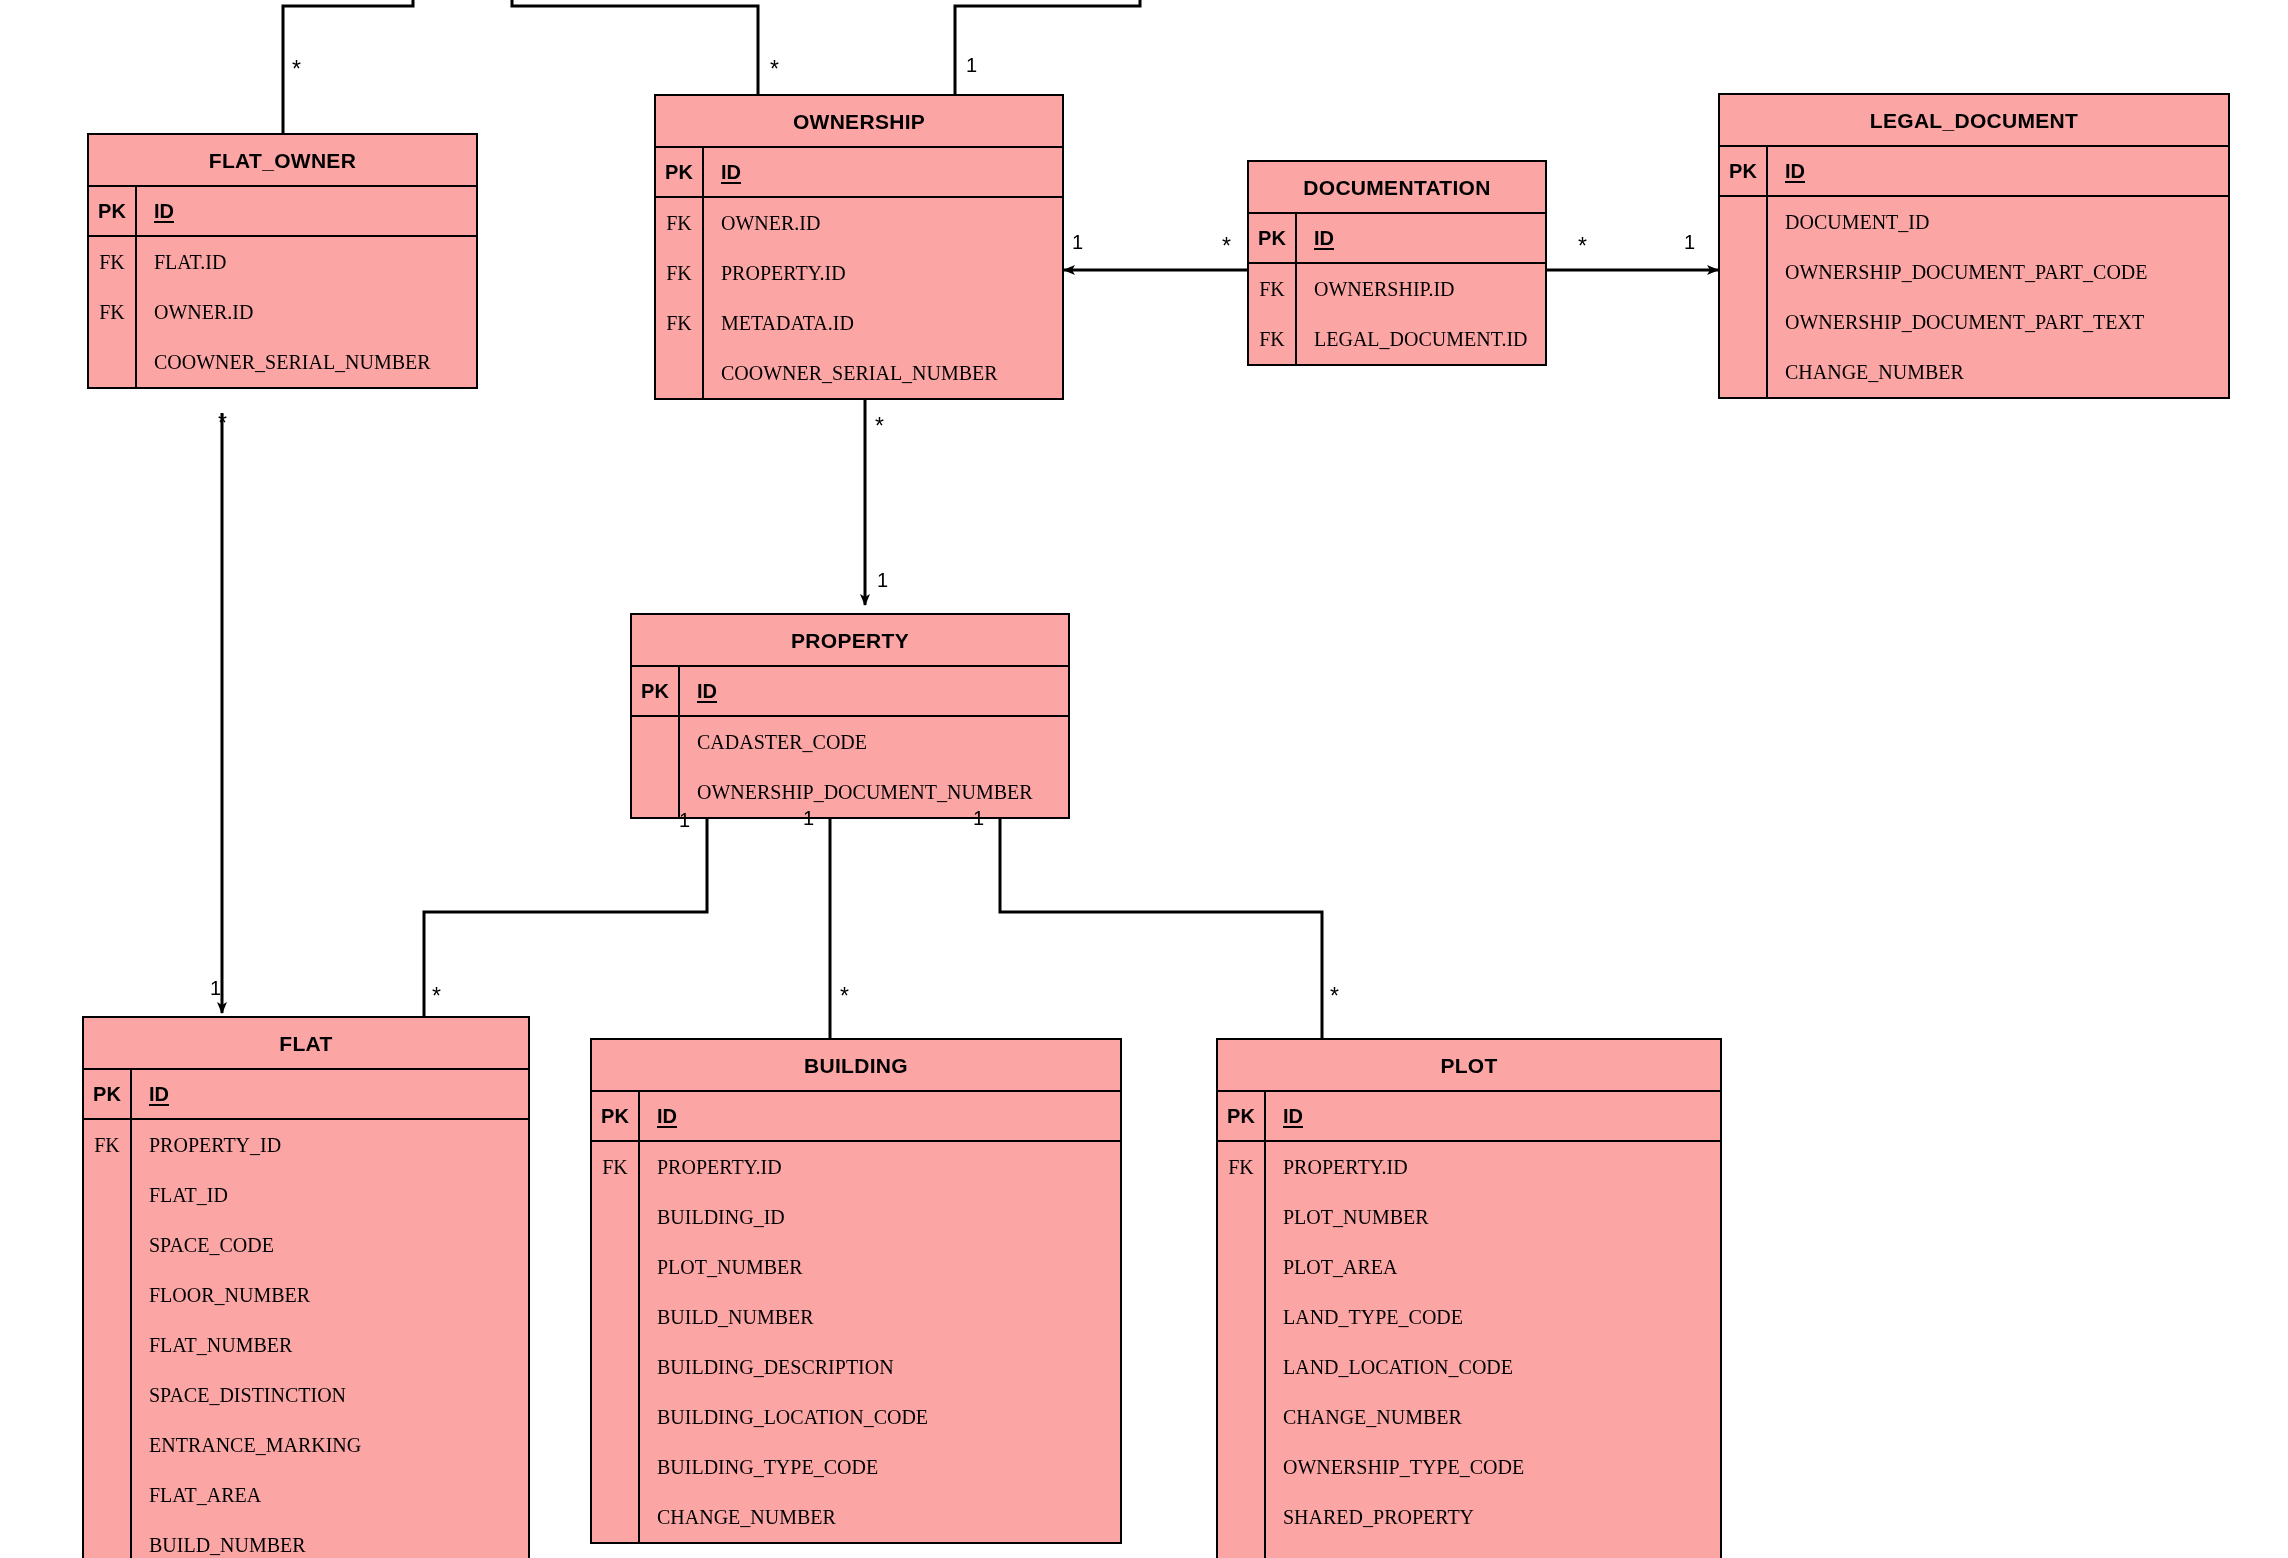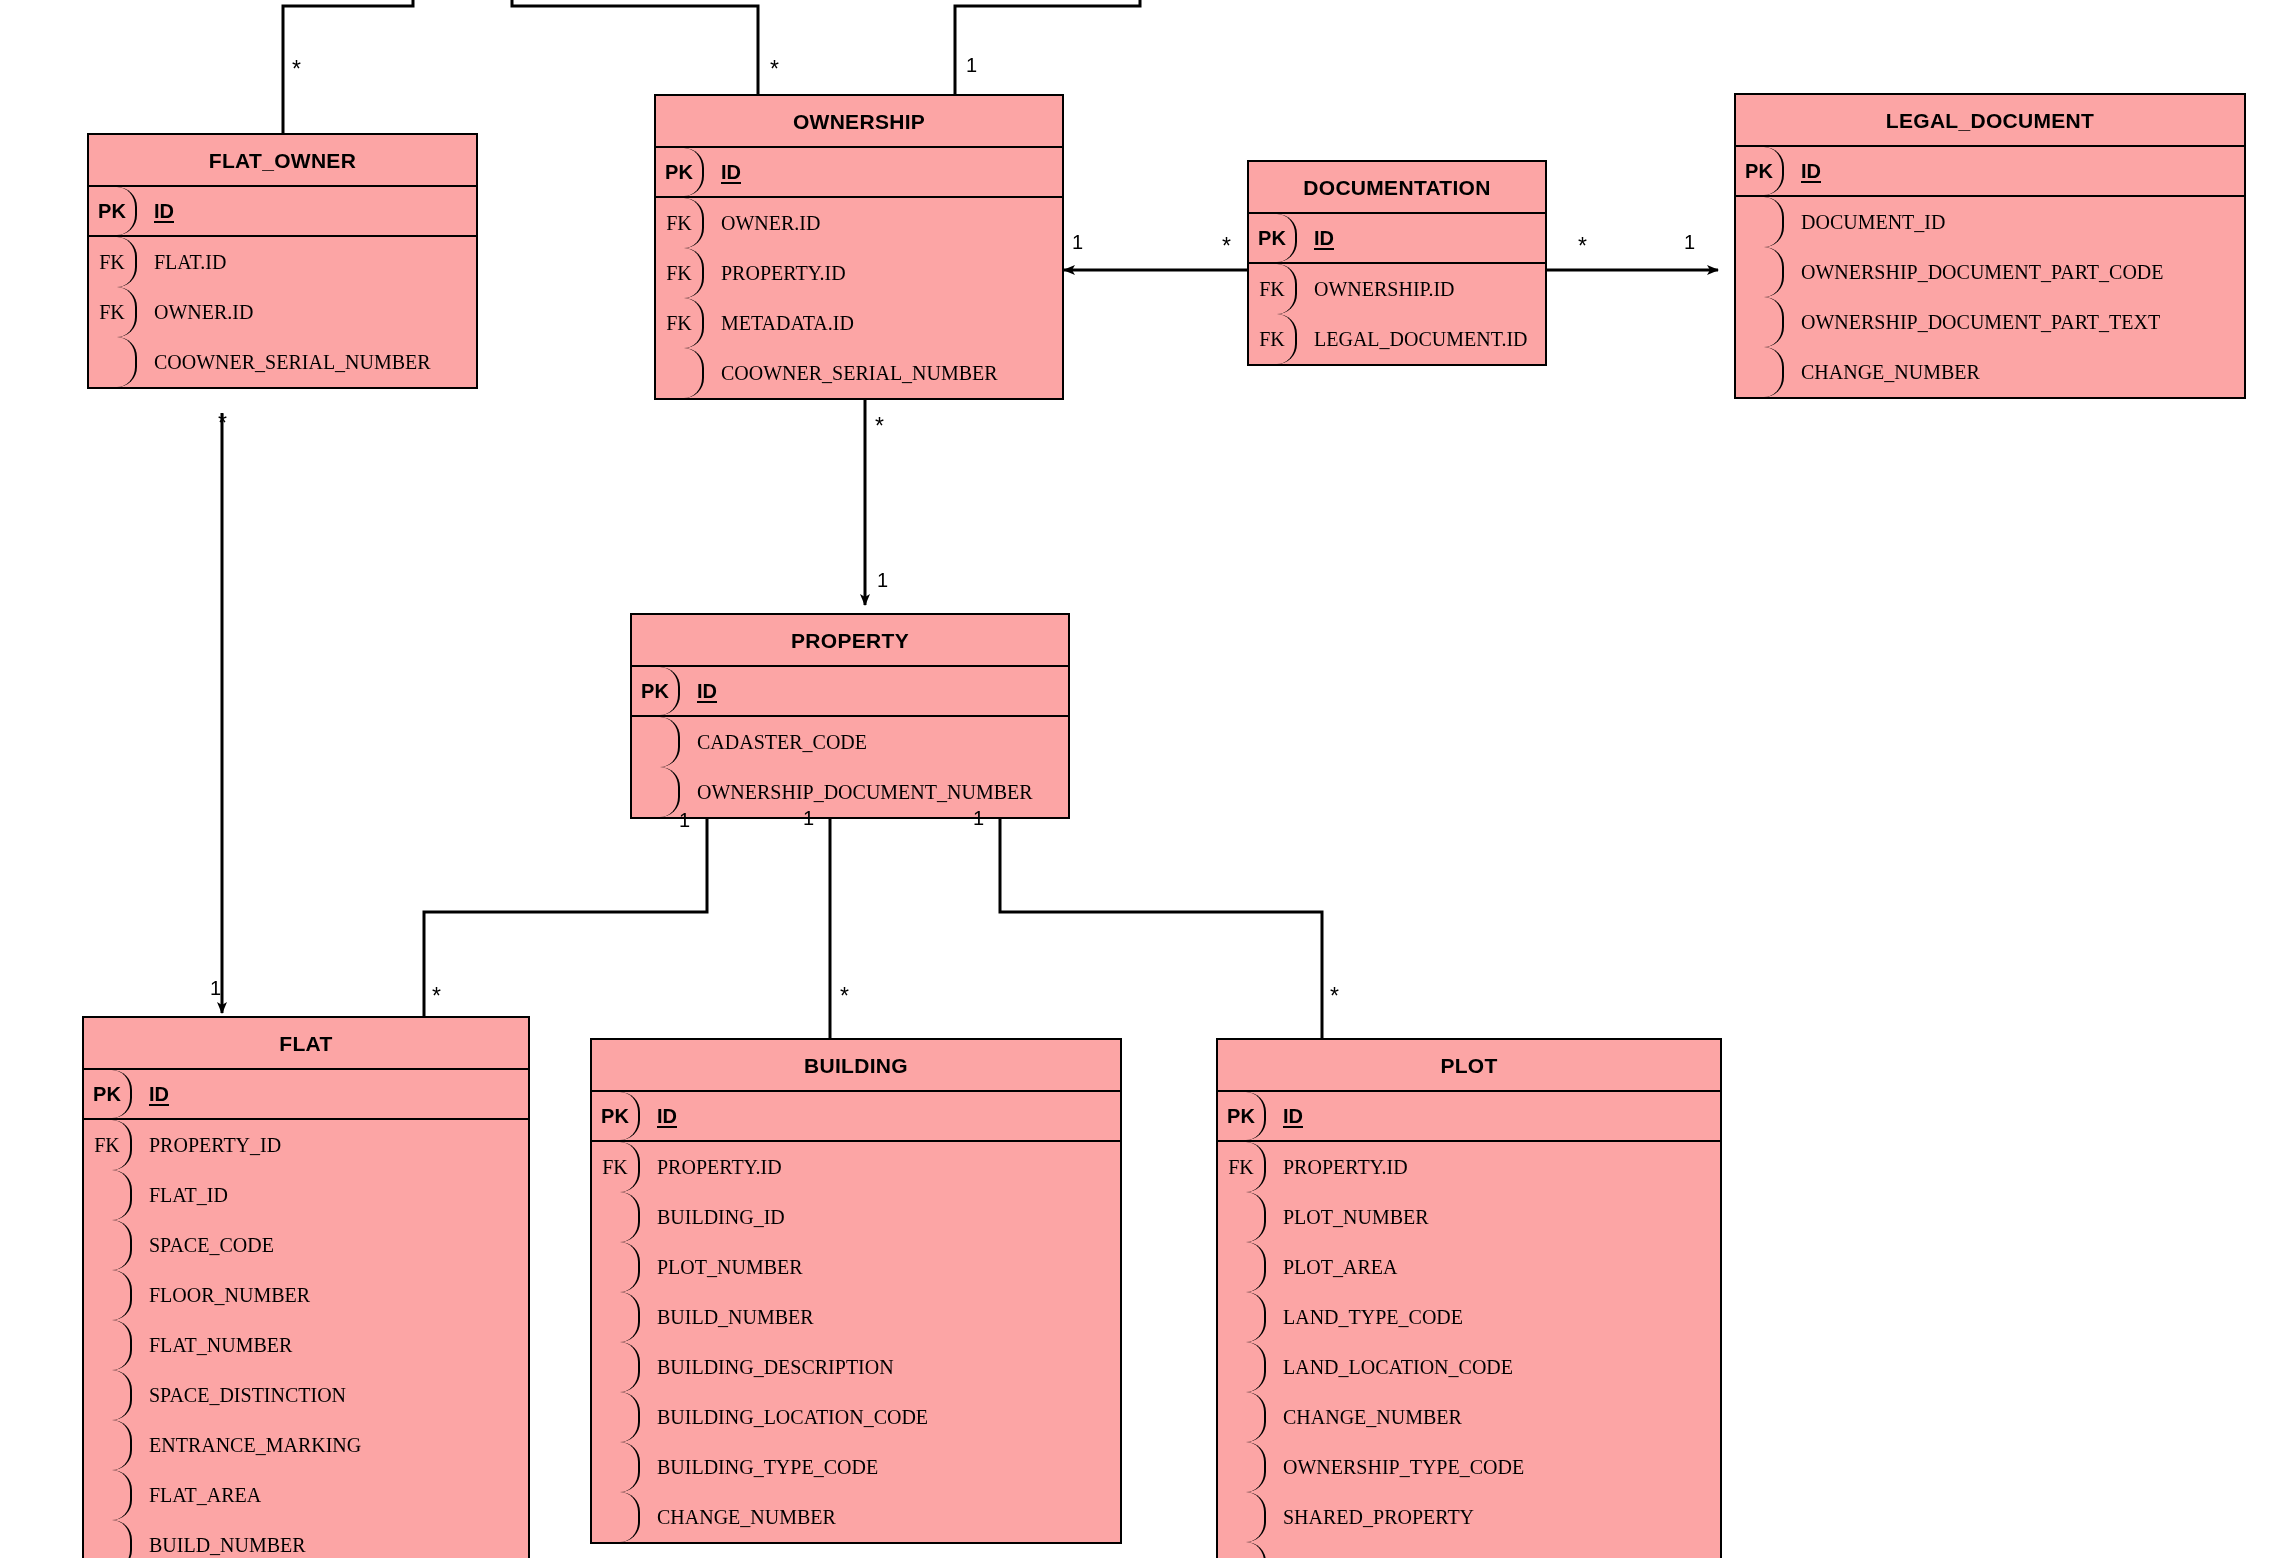--- a/index.html
+++ b/index.html
@@ -62,21 +62,20 @@
     box-sizing: border-box;
     width: 48px;
     flex: 0 0 48px;
     display: flex;
     align-items: center;
     justify-content: center;
     font-size: 20px;
     color: #000000;
     border-right: 2px solid #000000;
     height: 100%;
-    border-radius: 20px;
   }
   .ent-pkrow .keycell {
     font-weight: bold;
     font-size: 20px;
   }
   .namecell {
     box-sizing: border-box;
     padding-left: 17px;
     font-size: 20px;
     color: #000000;
@@ -196,21 +195,21 @@
         <div class="keycell">FK</div>
         <div class="namecell">OWNERSHIP.ID</div>
       </div>
       <div class="frow">
         <div class="keycell">FK</div>
         <div class="namecell">LEGAL_DOCUMENT.ID</div>
       </div>
     </div>
   </div>
 
-  <div class="entity" style="left:1718px; top:93px; width:512px;margin-left:16px;">
+  <div class="entity" style="left:1718px; top:93px; width:512px;">
     <div class="ent-title">LEGAL_DOCUMENT</div>
     <div class="ent-pkrow">
       <div class="keycell">PK</div>
       <div class="namecell">ID</div>
     </div>
     <div class="ent-body">
       <div class="frow">
         <div class="keycell"></div>
         <div class="namecell">DOCUMENT_ID</div>
       </div>

